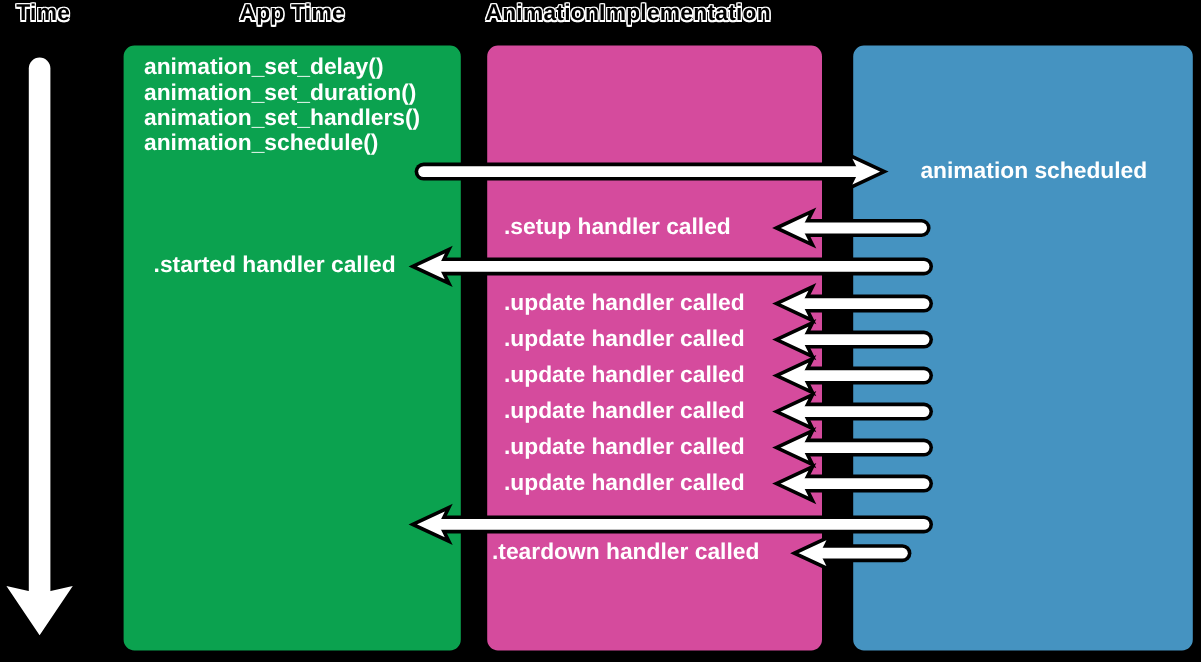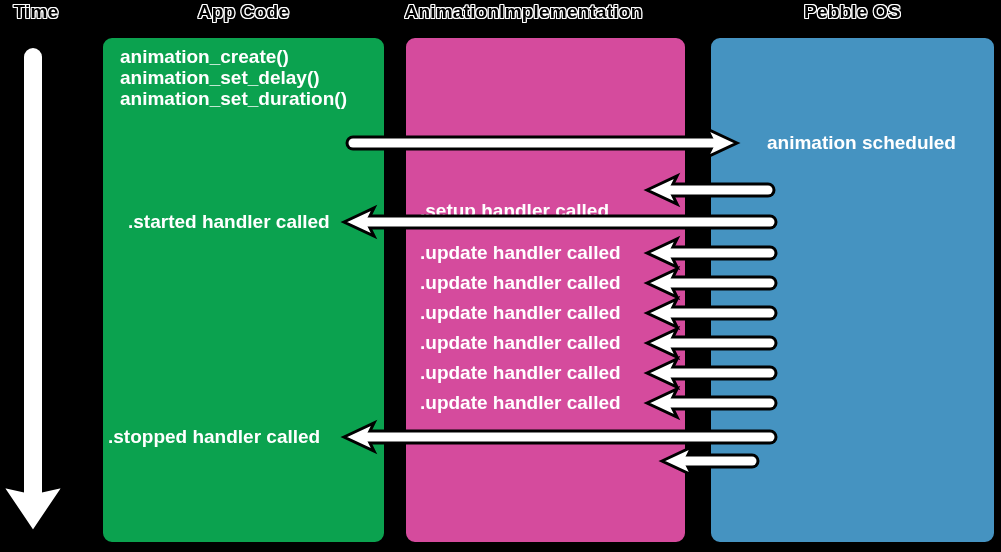--- a/index.html
+++ b/index.html
@@ -59,41 +59,41 @@
     width: 1001px; height: 552px;
     pointer-events: none;
   }
 </style>
 </head>
 <body>
 
 <div class="canvas">
 
   <div class="col-header" style="left:0; width:72px;">Time</div>
-  <div class="col-header" style="left:100px; width:287px;">App Code</div>
+  <div class="col-header" style="left:100px; width:287px;">App Time</div>
   <div class="col-header" style="left:381px; width:285px;">AnimationImplementation</div>
-  <div class="col-header" style="left:708px; width:289px;">Pebble OS</div>
 
   <div class="box box-appcode"></div>
   <div class="fn-list">
-    <div class="fn-line">animation_create()</div>
     <div class="fn-line">animation_set_delay()</div>
     <div class="fn-line">animation_set_duration()</div>
+    <div class="fn-line">animation_set_handlers()</div>
+    <div class="fn-line">animation_schedule()</div>
   </div>
   <div class="lbl" style="left:128px; top:211px;">.started handler called</div>
-  <div class="lbl" style="left:108px; top:426px;">.stopped handler called</div>
 
   <div class="box box-impl"></div>
-  <div class="lbl" style="left:420px; top:179px;margin-top:21px;">.setup handler called</div>
+  <div class="lbl" style="left:420px; top:179px;">.setup handler called</div>
   <div class="lbl" style="left:420px; top:242px;">.update handler called</div>
   <div class="lbl" style="left:420px; top:272px;">.update handler called</div>
   <div class="lbl" style="left:420px; top:302px;">.update handler called</div>
   <div class="lbl" style="left:420px; top:332px;">.update handler called</div>
   <div class="lbl" style="left:420px; top:362px;">.update handler called</div>
   <div class="lbl" style="left:420px; top:392px;">.update handler called</div>
+  <div class="lbl" style="left:410px; top:450px;">.teardown handler called</div>
 
   <div class="box box-pebble"></div>
   <div class="lbl" style="left:767px; top:132px;">animation scheduled</div>
 
   <svg class="overlay" id="overlay" viewBox="0 0 1001 552" xmlns="http://www.w3.org/2000/svg">
     <g>
       <line x1="33" y1="57" x2="33" y2="490" stroke="var(--c-outline,#000)" stroke-width="24" stroke-linecap="round"></line>
       <polygon points="33,532 2,486 33,493 64,486" fill="var(--c-arrow,#fff)" stroke="var(--c-outline,#000)" stroke-width="3"></polygon>
       <line x1="33" y1="57" x2="33" y2="496" stroke="var(--c-arrow,#fff)" stroke-width="18" stroke-linecap="round"></line>
     </g>

